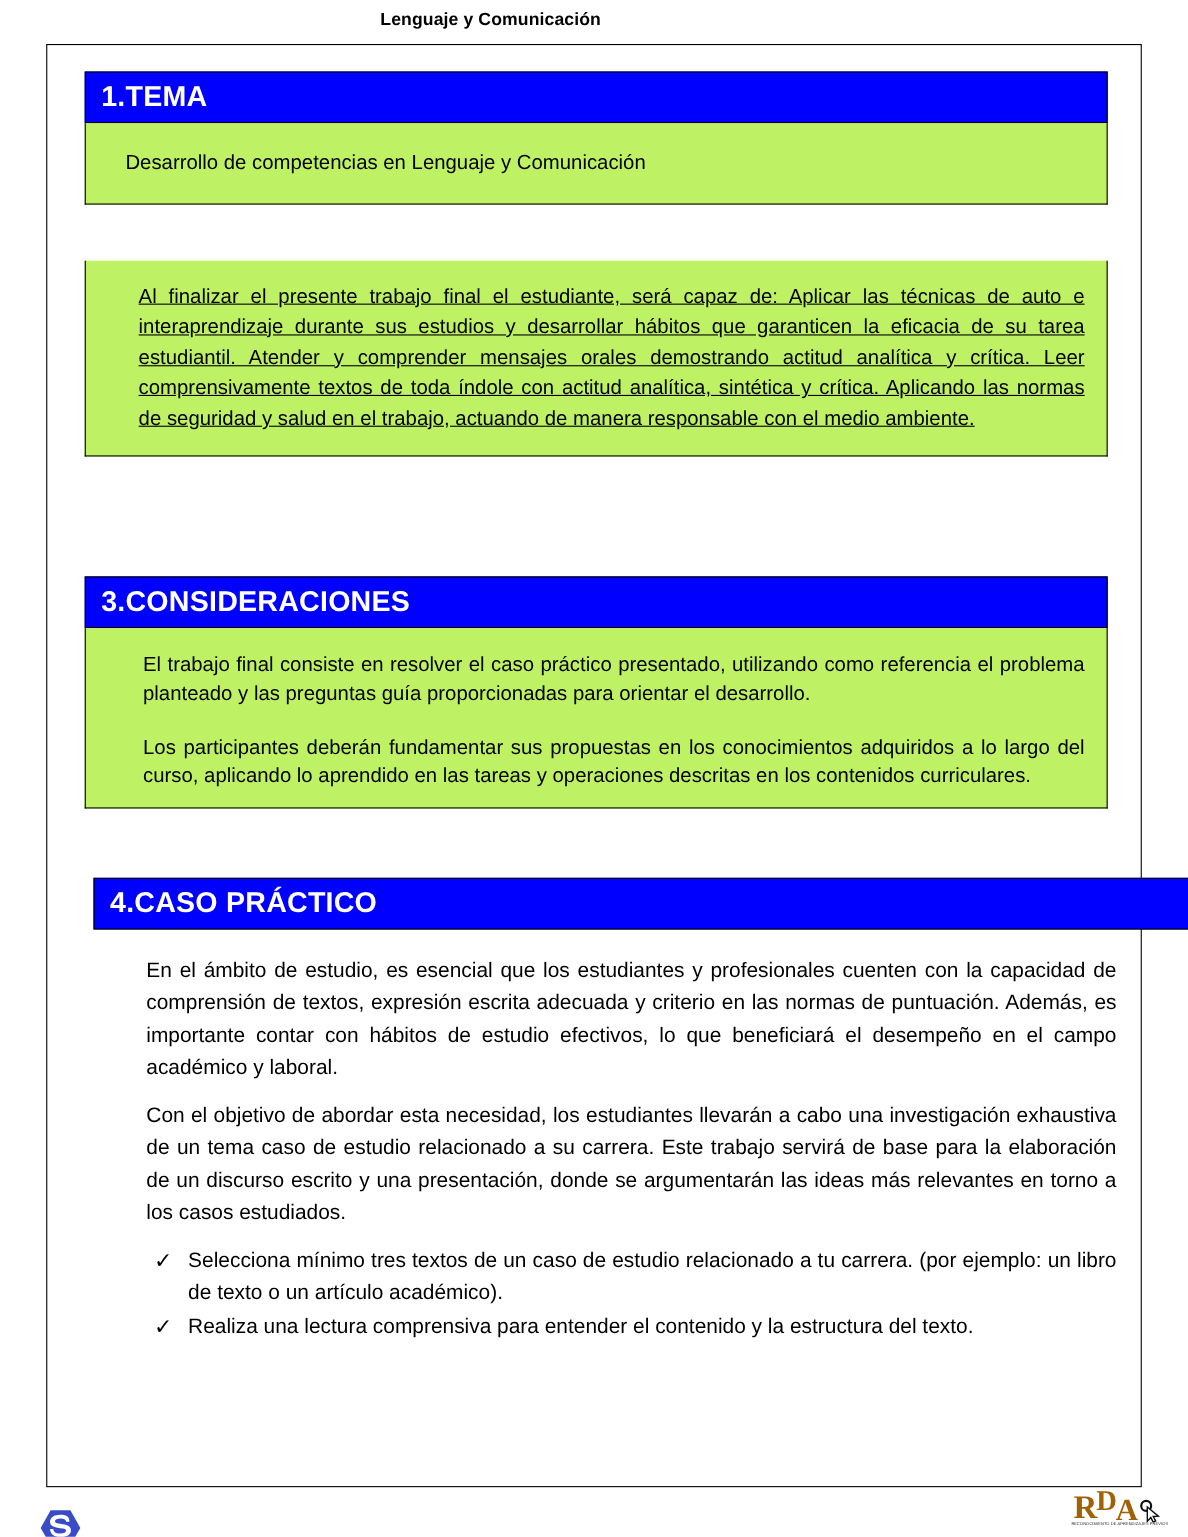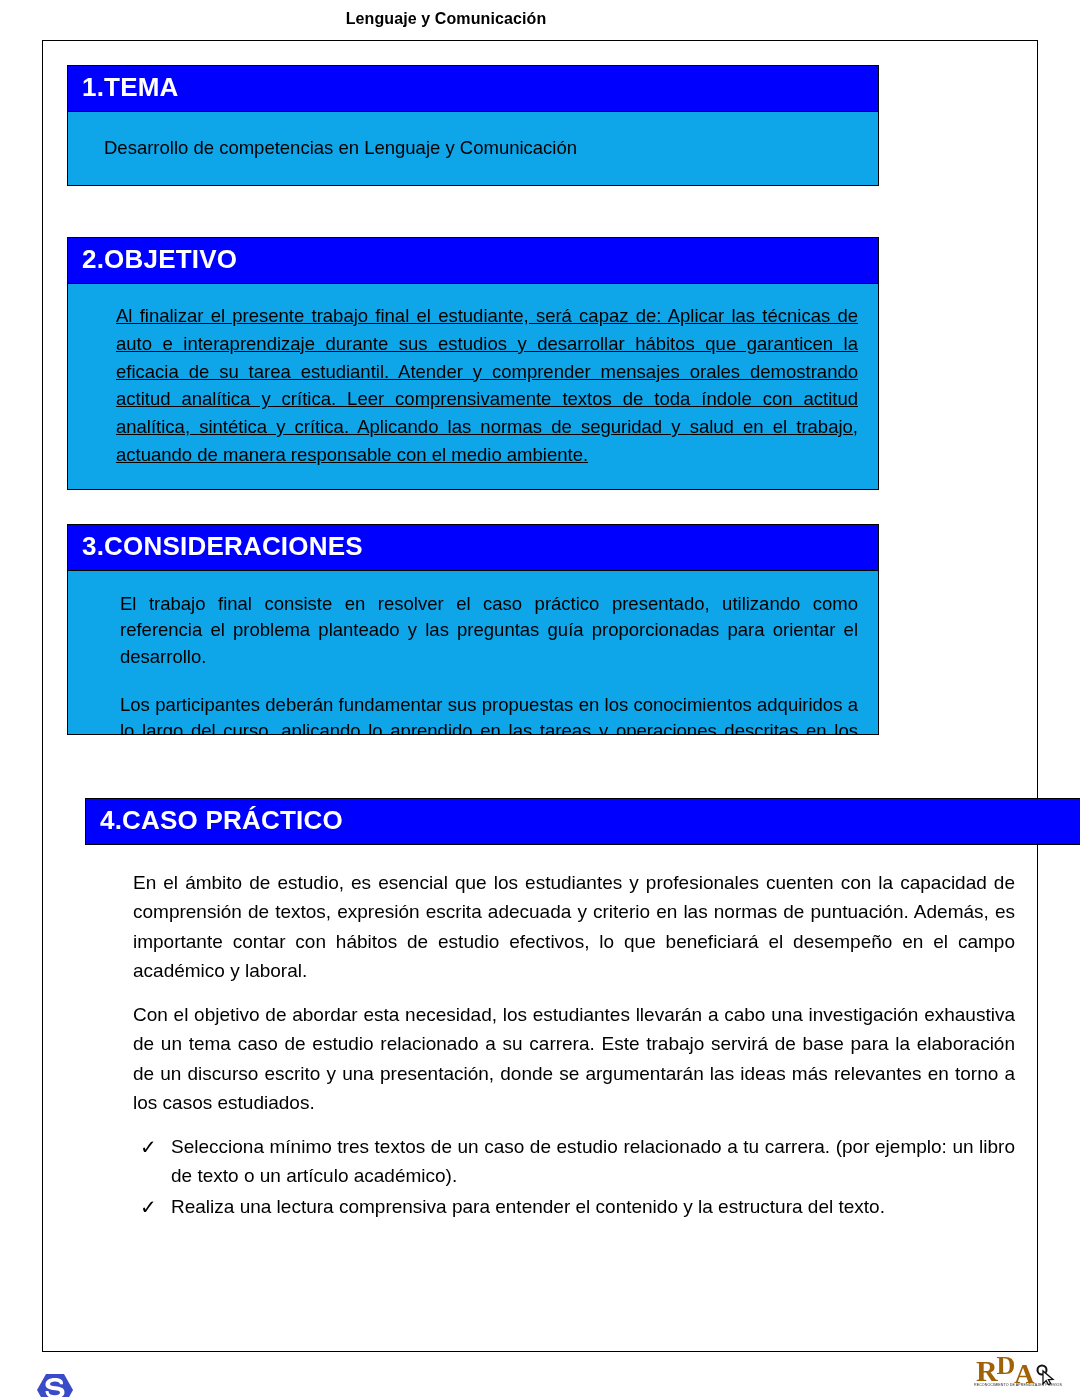--- a/index.html
+++ b/index.html
@@ -35,40 +35,40 @@
     top: 40px;
     width: 996px;
     height: 1312px;
     border: 1.5px solid #000000;
     box-sizing: border-box;
   }
 
   
   .section {
     position: absolute;
-    left: 67px;
-    width: 812px;
+    left: 77px;
+    width: 930px;
     box-sizing: border-box;
   }
   .sec-head {
     background: #0000FF;
     border: 1.5px solid #000000;
     box-sizing: border-box;
     color: #FFFFFF;
     font-size: 26px;
     font-weight: bold;
     padding: 7px 0 9px 14px;
     line-height: 1.12;
     letter-spacing: 0.2px;
   }
   .sec-body {
     border: 1.5px solid #000000;
     border-top: none;
     box-sizing: border-box;
-    background: #0ea5e9;
+    background: #bef264;
     overflow: hidden;
   }
   .sec-body p {
     margin: 0;
     font-size: 18.5px;
     line-height: 1.5;
     text-align: justify;
   }
 
   
@@ -196,21 +196,20 @@
 <div class="page-frame"></div>
 
 <div class="section" id="sec1">
   <div class="sec-head">1.TEMA</div>
   <div class="sec-body">
     <p>Desarrollo de competencias en Lenguaje y Comunicación</p>
   </div>
 </div>
 
 <div class="section" id="sec2">
-  <div class="sec-head">2.OBJETIVO</div>
   <div class="sec-body">
     <p>Al finalizar el presente trabajo final el estudiante, será capaz de: Aplicar las técnicas de auto e interaprendizaje durante sus estudios y desarrollar hábitos que garanticen la eficacia de su tarea estudiantil. Atender y comprender mensajes orales demostrando actitud analítica y crítica. Leer comprensivamente textos de toda índole con actitud analítica, sintética y crítica. Aplicando las normas de seguridad y salud en el trabajo, actuando de manera responsable con el medio ambiente.</p>
   </div>
 </div>
 
 <div class="section" id="sec3">
   <div class="sec-head">3.CONSIDERACIONES</div>
   <div class="sec-body">
     <p>El trabajo final consiste en resolver el caso práctico presentado, utilizando como referencia el problema planteado y las preguntas guía proporcionadas para orientar el desarrollo.</p>
     <p>Los participantes deberán fundamentar sus propuestas en los conocimientos adquiridos a lo largo del curso, aplicando lo aprendido en las tareas y operaciones descritas en los contenidos curriculares.</p>

